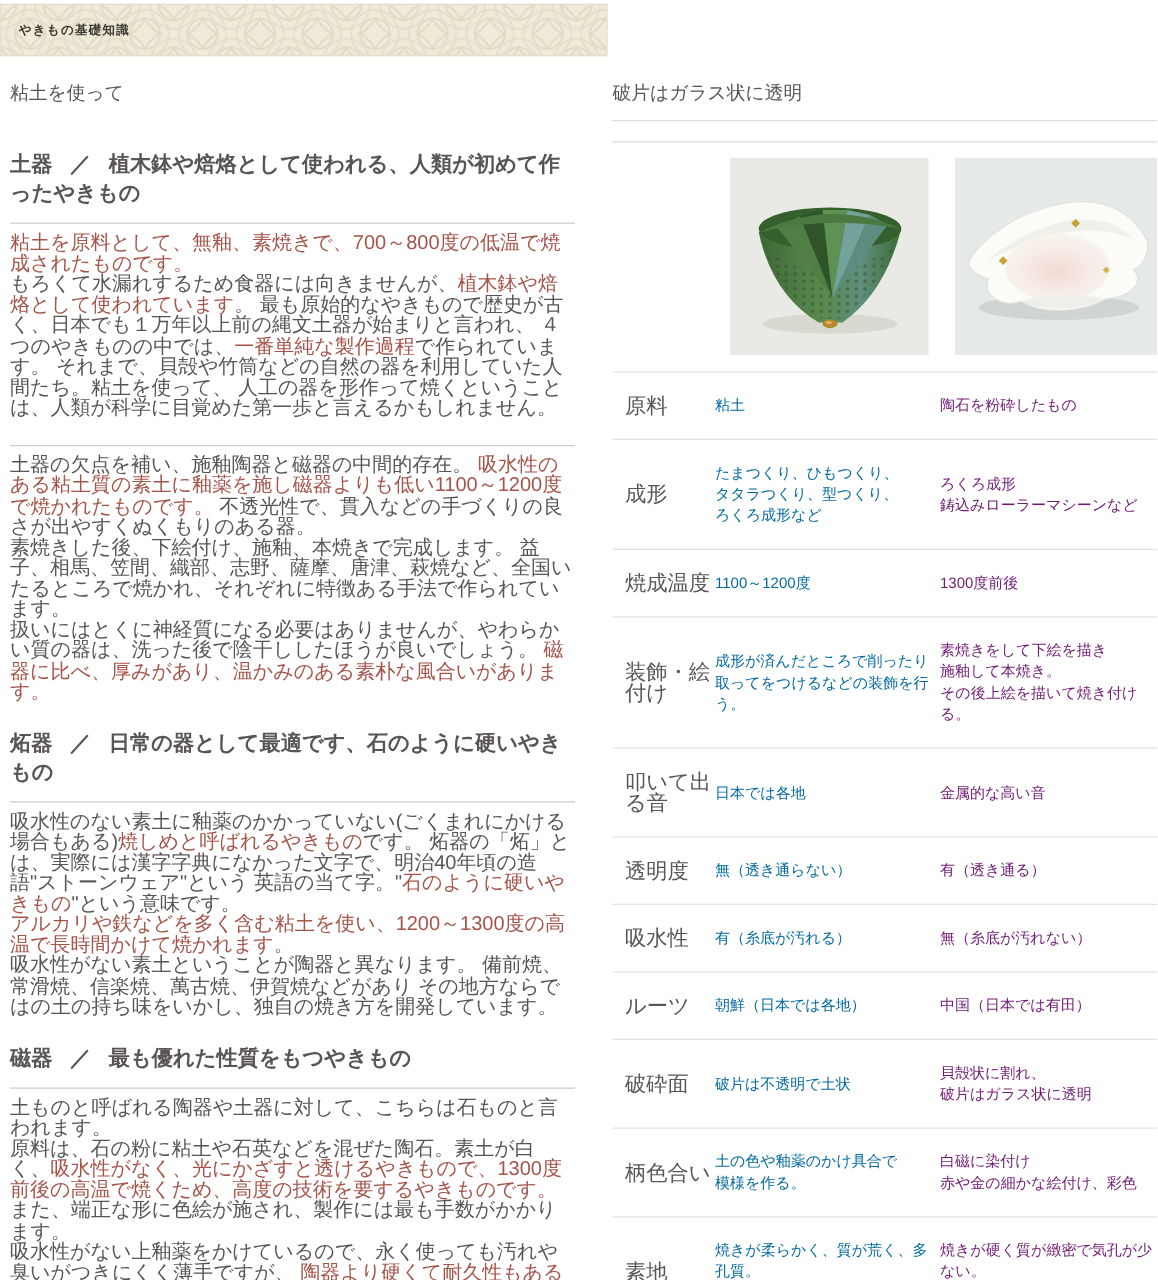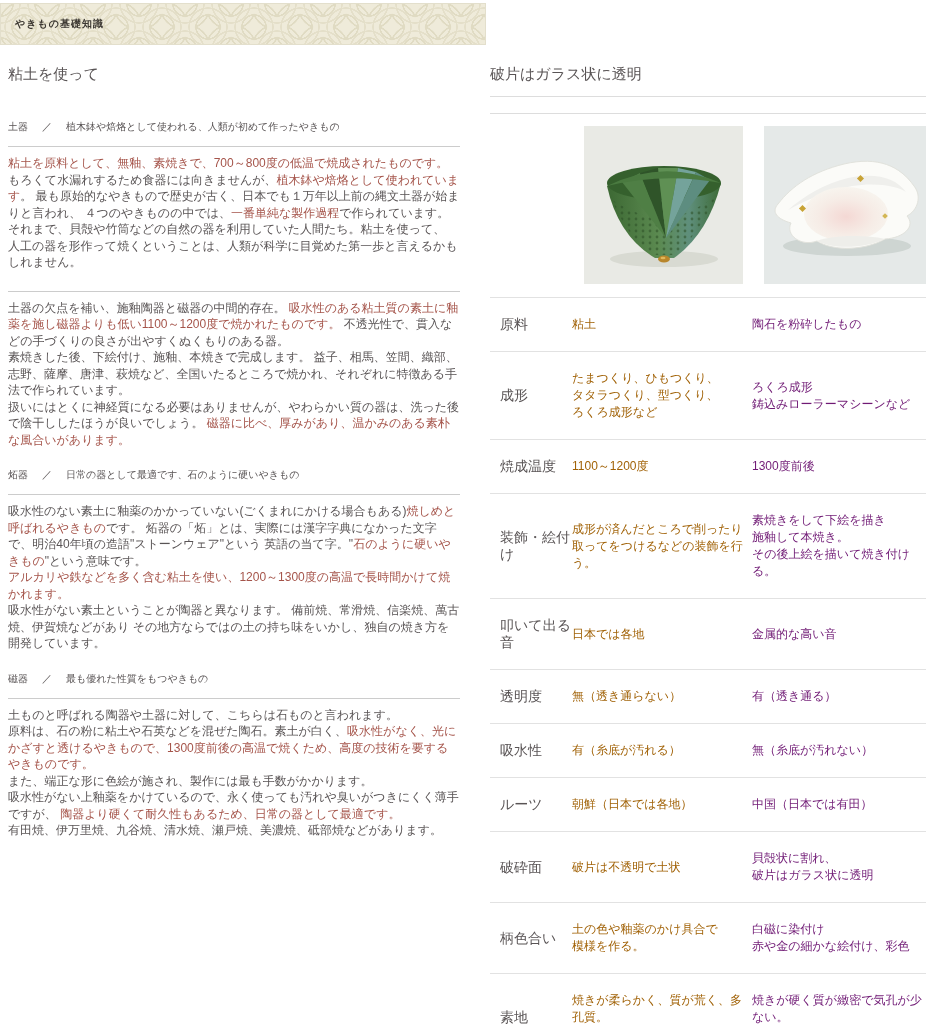--- a/index.html
+++ b/index.html
@@ -25,38 +25,38 @@
   .header-bar h1{
     margin:0 0 0 14px;
     font-family:"Liberation Serif","DejaVu Serif",serif;
     font-size:10px;font-weight:bold;letter-spacing:1px;color:#3d3933;
   }
   
   .left-col{position:absolute;left:8px;top:60px;width:452px}
   .right-col{position:absolute;left:490px;top:60px;width:436px}
   .col-head{font-size:15px;font-weight:normal;color:#595455;margin:5px 0 36px 0}
   
-  .sec-head{font-size:10px;font-weight:normal;color:#595455;margin:0;padding-bottom:12px}
+  .sec-head{font-size:17px;font-weight:bold;color:#595455;margin:0;padding-bottom:12px}
   .sec-head .sep{margin:0 14px}
   .rule{border-top:1px solid #cccccc;height:0}
-  .sec-body{font-size:12px;line-height:16.5px;margin:8px 0 20px 0}
+  .sec-body{font-size:16px;line-height:16.5px;margin:8px 0 20px 0}
   .txt-dark{color:#595455}
   .txt-red{color:#a5544a}
   
   .right-head{font-size:15px;font-weight:normal;color:#595455;margin:5px 0 12px 0}
   .rule-light{border-top:1px solid #dddddd;height:0}
   .spacer16{height:16px}
   .images{display:flex;padding:12px 0 13px 94px;box-sizing:border-box}
   .img-box{width:159px;height:158px;flex:0 0 auto}
   .img-box + .img-box{margin-left:21px}
   .img-box svg{display:block}
   
   .trow{display:flex;align-items:center;border-top:1px solid #e2e2e2;padding:18px 0;font-size:12px;line-height:17px}
-  .tlabel{width:82px;flex:0 0 auto;font-size:14px;color:#595455;padding-left:10px;box-sizing:border-box}
-  .tcol1{width:180px;flex:0 0 auto;color:#a16207}
+  .tlabel{width:82px;flex:0 0 auto;font-size:17px;color:#595455;padding-left:10px;box-sizing:border-box}
+  .tcol1{width:180px;flex:0 0 auto;color:#0369a1}
   .tcol2{flex:1;color:#701a75}
 </style>
 </head>
 <body>
 
 <div class="page">
 
   <div class="header-bar">
     <h1>やきもの基礎知識</h1>
   </div>

